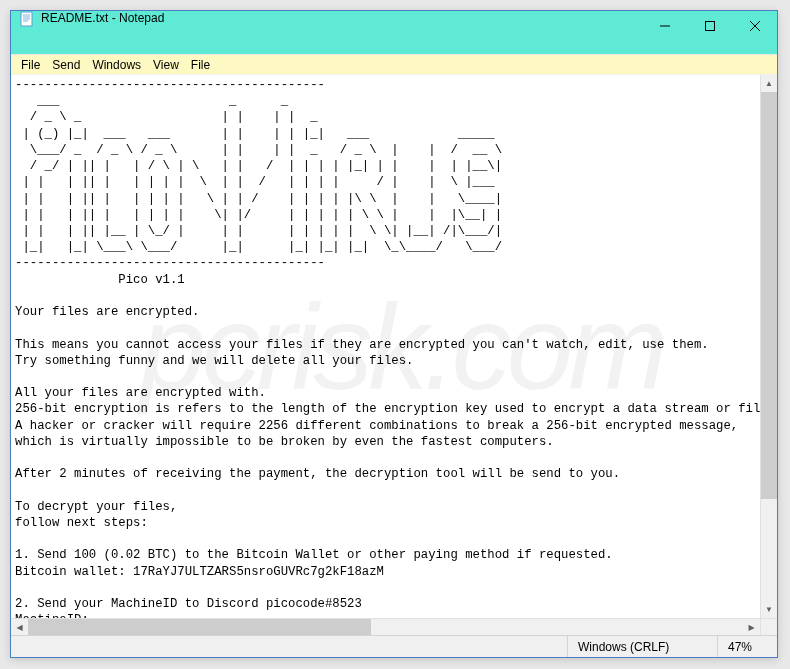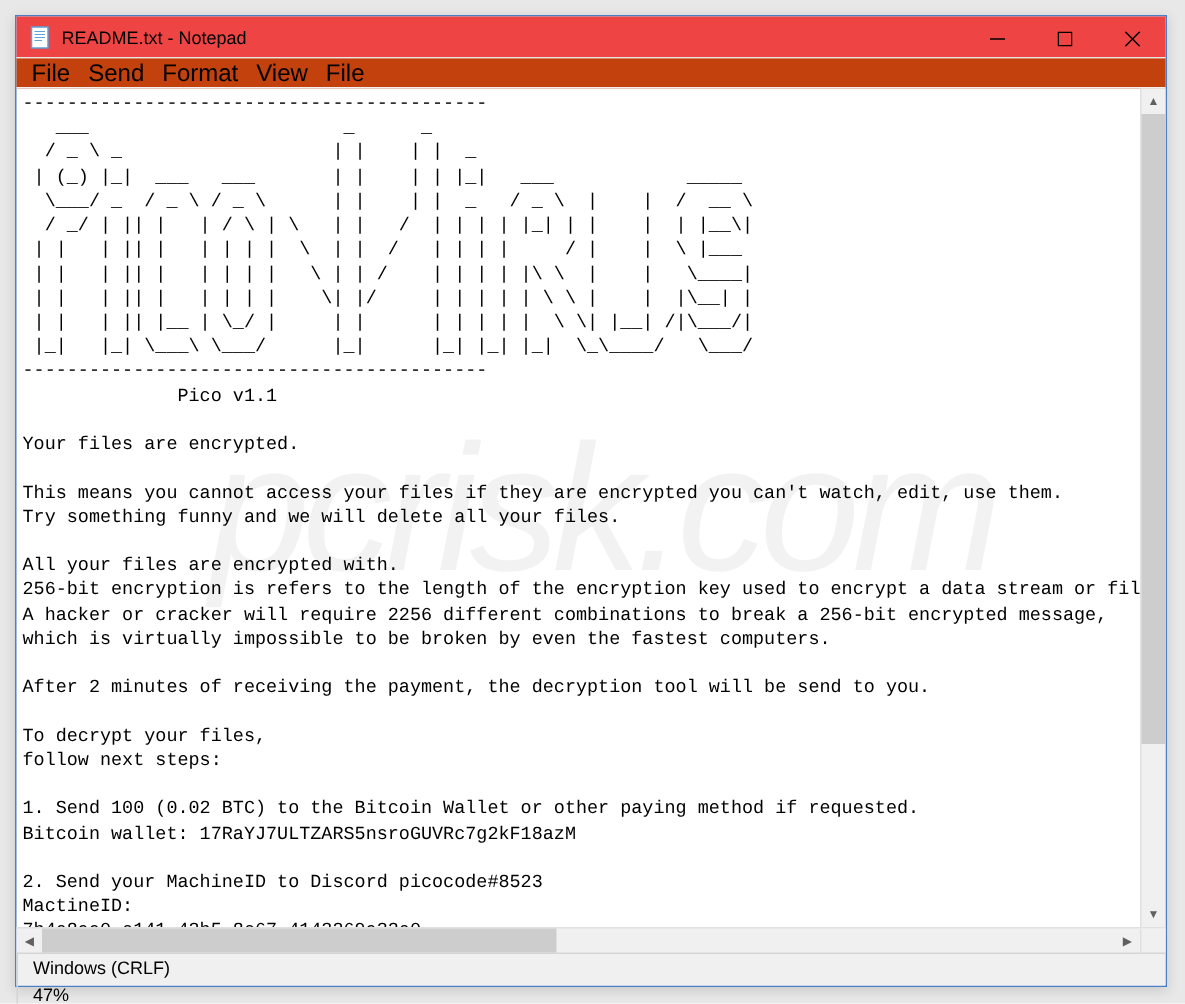--- a/index.html
+++ b/index.html
@@ -14,24 +14,23 @@
     .window {
       background: #fff;
       border: 1px solid #4a7fc4;
       width: 768px;
       height: 648px;
       display: flex;
       flex-direction: column;
       box-shadow: 0 2px 8px rgba(0,0,0,0.15);
     }
     .titlebar {
-      height: 28px;
-      background: #ef4444;
-      display: flex;
-      align-items: center;
+      height: 44px;
+      background: #5eead4;
+      display: flex;
       border-bottom: 1px solid #e8e8e8;
     }
     .titlebar-icon {
       width: 16px;
       height: 16px;
       margin-left: 8px;
       margin-right: 6px;
     }
     .titlebar-title {
       font-size: 12px;
@@ -47,24 +46,25 @@
       height: 29px;
       display: flex;
       align-items: center;
       justify-content: center;
       font-size: 10px;
       color: #000;
       cursor: pointer;
     }
     .menubar {
       height: 20px;
-      background: #c2410c;
-      display: flex;
+      background: #fef9c3;
+      display: flex;
+      align-items: center;
       padding: 0 4px;
-      font-size: 16px;
+      font-size: 12px;
       border-bottom: 1px solid #f0f0f0;
     }
     .menu-item {
       padding: 2px 6px;
       cursor: pointer;
     }
     .content {
       flex: 1;
       font-family: Consolas, "Courier New", monospace;
       font-size: 12.3px;
@@ -75,21 +75,20 @@
       color: #000;
       position: relative;
     }
     .statusbar {
       height: 22px;
       background: #f0f0f0;
       border-top: 1px solid #d4d4d4;
       display: flex;
       font-size: 12px;
       align-items: stretch;
-      flex-direction: column;
     }
     .status-cell {
       border-left: 1px solid #d4d4d4;
       padding: 2px 10px;
       display: flex;
       align-items: center;
     }
     .status-spacer { flex: 1; }
     .scrollbar-h {
       height: 17px;
@@ -186,21 +185,21 @@
             <line x1="0" y1="0" x2="10" y2="10" stroke="#000" stroke-width="1"></line>
             <line x1="10" y1="0" x2="0" y2="10" stroke="#000" stroke-width="1"></line>
           </svg>
       </div>
     </div>
   </div>
 
   <div class="menubar">
     <span class="menu-item">File</span>
     <span class="menu-item">Send</span>
-    <span class="menu-item">Format</span>
+    <span class="menu-item">Windows</span>
     <span class="menu-item">View</span>
     <span class="menu-item">File</span>
   </div>
 
   <div class="body-row">
     <div class="content"><span>------------------------------------------
    ___                       _      _
   / _ \ _                   | |    | |  _
  | (_) |_|  ___   ___       | |    | | |_|   ___            _____
   \___/ _  / _ \ / _ \      | |    | |  _   / _ \  |    |  /  __ \

